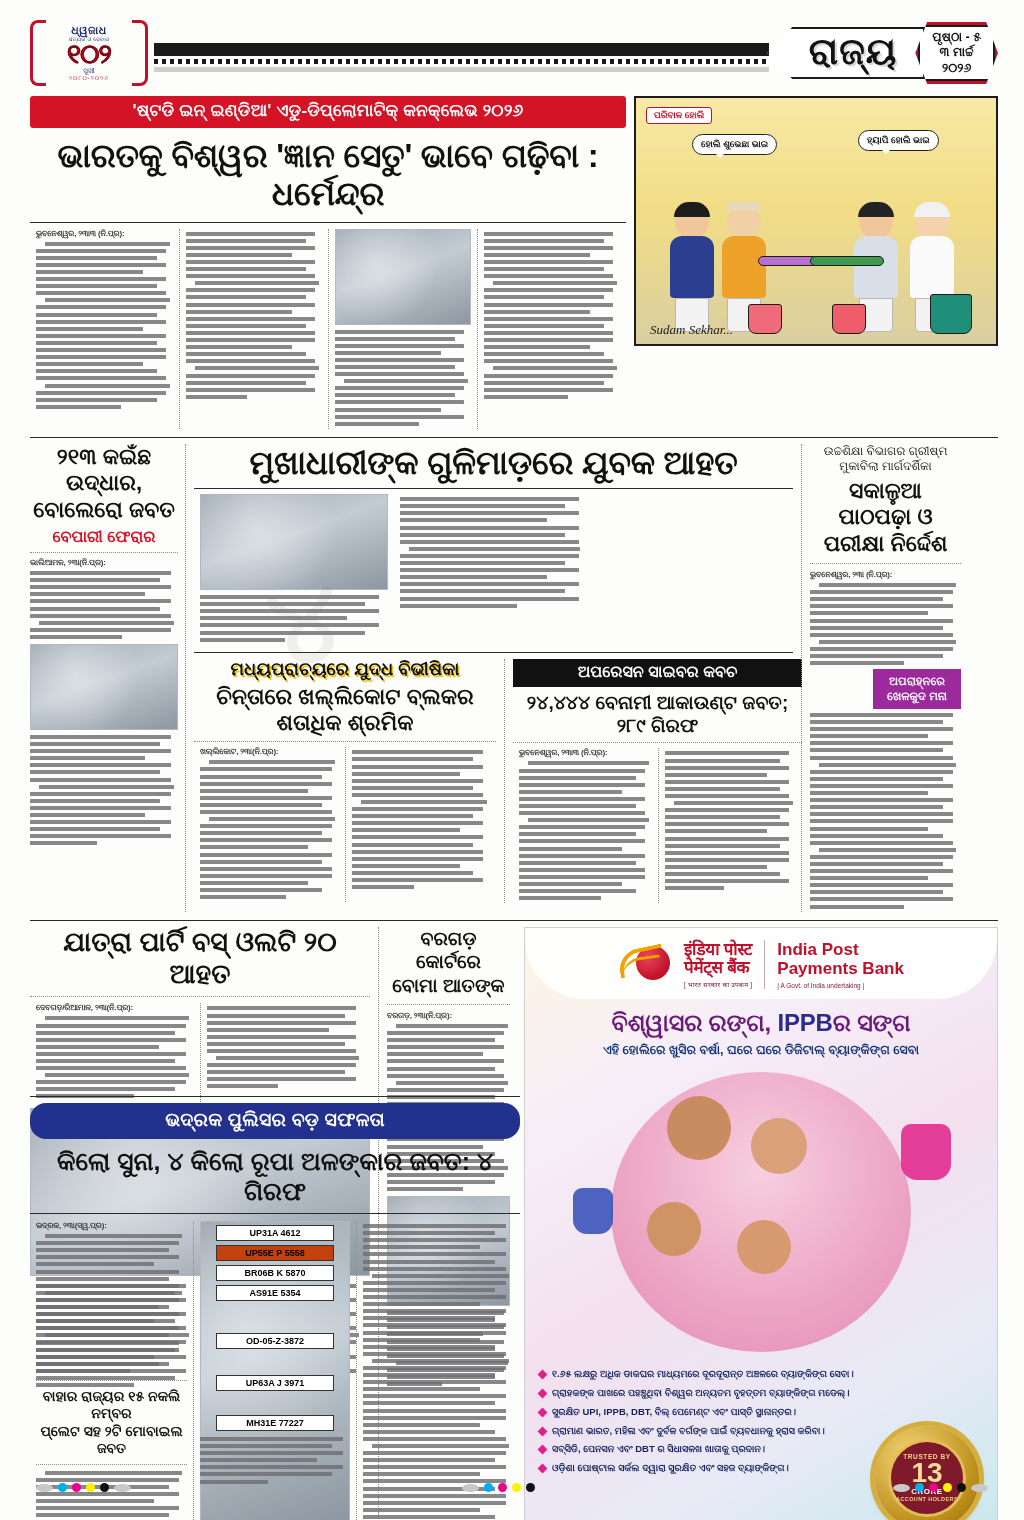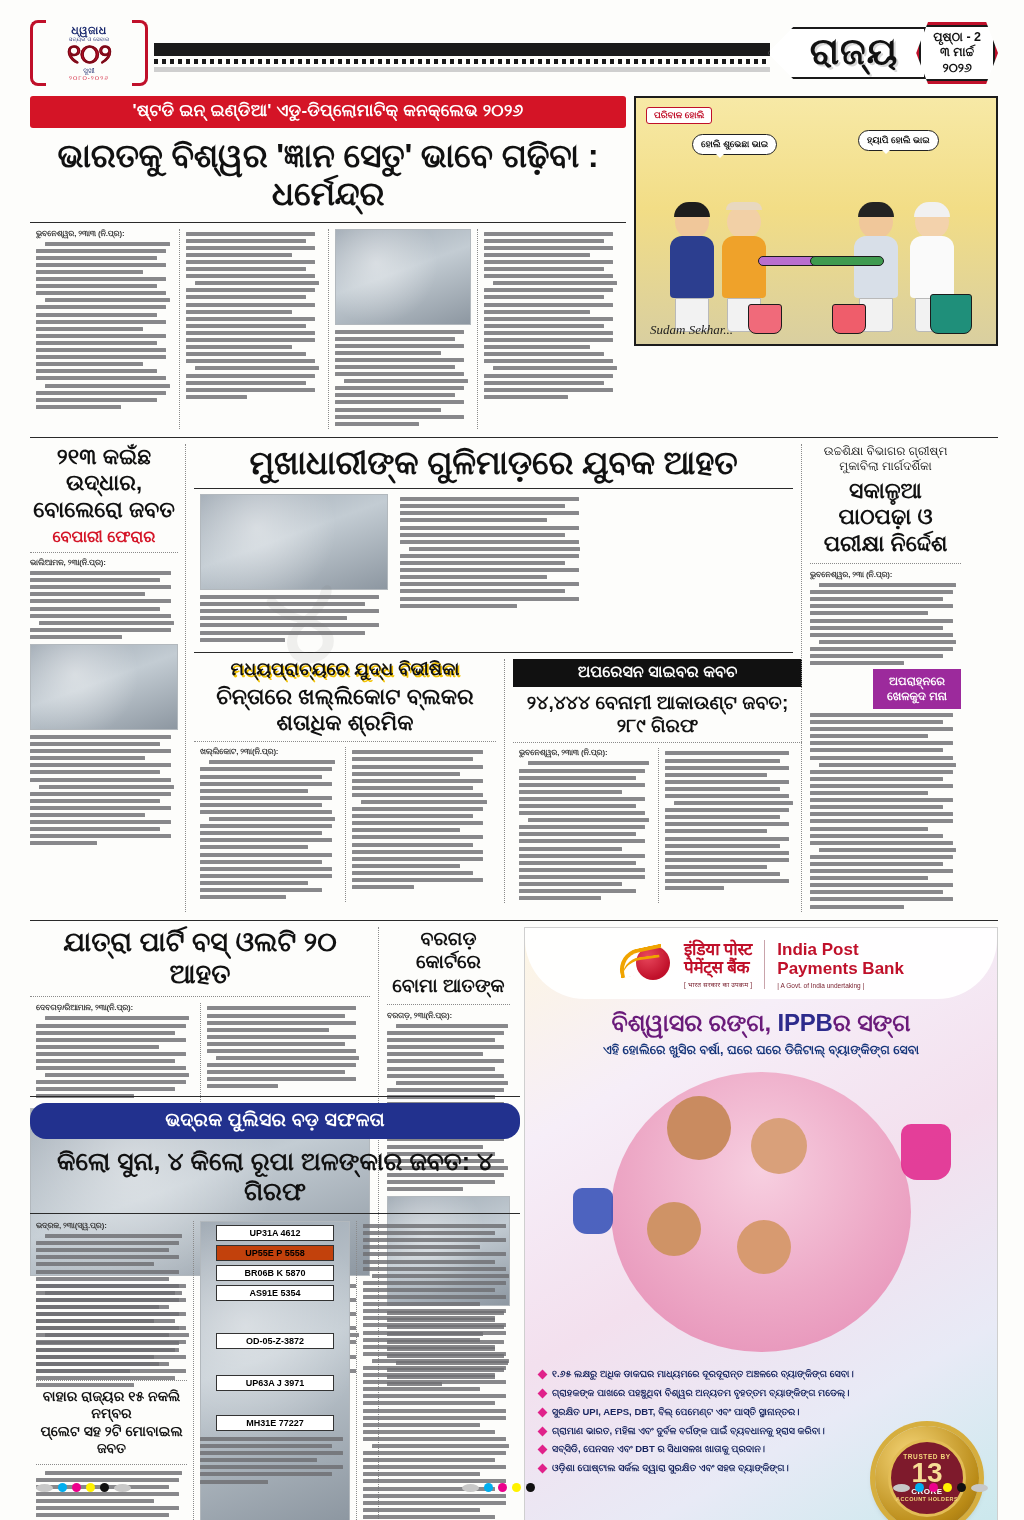--- a/index.html
+++ b/index.html
@@ -302,21 +302,21 @@
 
     <div class="rule-stack">
       <div class="rule-thick"></div>
       <div class="rule-dots"></div>
       <div class="rule-thin"></div>
     </div>
 
     <div class="flag-wrap">
       <div class="flag-state">ରାଜ୍ୟ</div>
       <div class="flag-date">
-        <div>ପୃଷ୍ଠା - 2</div>
+        <div>ପୃଷ୍ଠା - ୫</div>
         <div>୩ ମାର୍ଚ୍ଚ</div>
         <div>୨୦୨୬</div>
       </div>
     </div>
   </div>
 
   <div class="cols" style="padding:0 26px 0 30px;">
 
     <div style="width:604px; padding-right:8px;">
       <div class="redbar">'ଷ୍ଟଡି ଇନ୍ ଇଣ୍ଡିଆ' ଏଡୁ-ଡିପ୍ଲୋମାଟିକ୍ କନକ୍ଲେଭ ୨୦୨୬</div>
@@ -916,21 +916,21 @@
           <div class="ad-bullet">
             <span class="dot"></span>
             <span>୧.୬୫ ଲକ୍ଷରୁ ଅଧିକ ଡାକଘର ମାଧ୍ୟମରେ ଦୂରଦୂରାନ୍ତ ଅଞ୍ଚଳରେ ବ୍ୟାଙ୍କିଙ୍ଗ ସେବା।</span>
           </div>
           <div class="ad-bullet">
             <span class="dot"></span>
             <span>ଗ୍ରାହକଙ୍କ ପାଖରେ ପହଞ୍ଚୁଥିବା ବିଶ୍ୱର ଅନ୍ୟତମ ବୃହତ୍ତମ ବ୍ୟାଙ୍କିଙ୍ଗ ମଡେଲ୍।</span>
           </div>
           <div class="ad-bullet">
             <span class="dot"></span>
-            <span>ସୁରକ୍ଷିତ UPI, AEPS, DBT, ବିଲ୍ ପେମେଣ୍ଟ ଏବଂ ପାସ୍ତି ସ୍ଥାନାନ୍ତର।</span>
+            <span>ସୁରକ୍ଷିତ UPI, IPPB, DBT, ବିଲ୍ ପେମେଣ୍ଟ ଏବଂ ପାସ୍ତି ସ୍ଥାନାନ୍ତର।</span>
           </div>
           <div class="ad-bullet">
             <span class="dot"></span>
             <span>ଗ୍ରାମାଣ ଭାରତ, ମହିଳା ଏବଂ ଦୁର୍ବଳ ବର୍ଗଙ୍କ ପାଇଁ ବ୍ୟବଧାନକୁ ହ୍ରାସ କରିବା।</span>
           </div>
           <div class="ad-bullet">
             <span class="dot"></span>
             <span>ସବ୍ସିଡି, ପେନସନ ଏବଂ DBT ର ସିଧାସଳଖ ଖାତାକୁ ପ୍ରଦାନ।</span>
           </div>
           <div class="ad-bullet">

